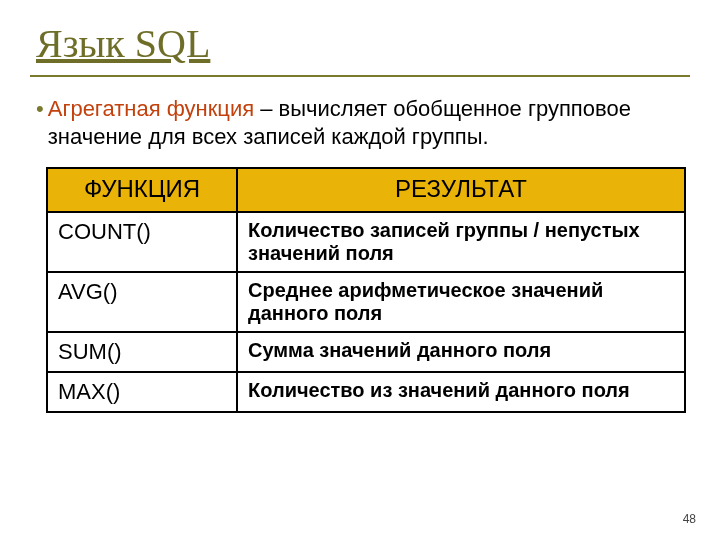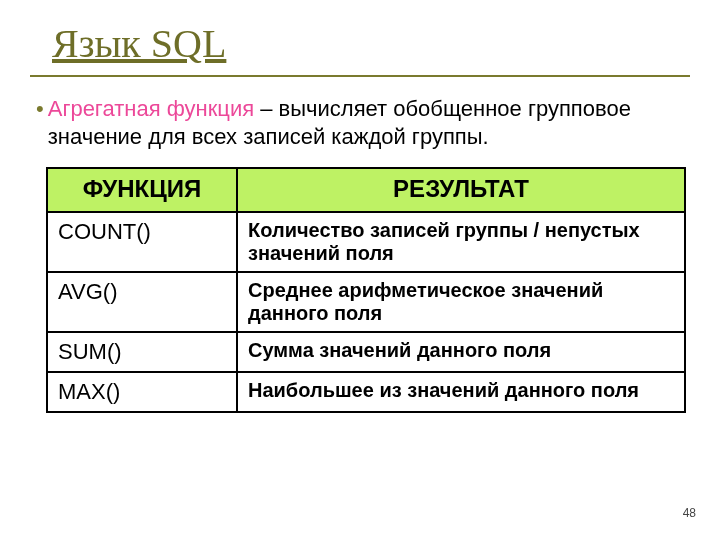--- a/index.html
+++ b/index.html
@@ -10,21 +10,21 @@
     font-family: Arial, sans-serif;
     position: relative;
     padding: 20px 30px;
   }
   .title {
     font-family: Georgia, 'Times New Roman', serif;
     font-size: 40px;
     color: #6e6e28;
     text-decoration: underline;
     margin-bottom: 8px;
-    margin-left: 22px;
+    margin-left: 6px;
   }
   .rule {
     border: none;
     border-top: 2px solid #7a7a2e;
     margin-bottom: 18px;
   }
   .bullet-line {
     display: flex;
     align-items: flex-start;
     font-size: 22px;
@@ -32,48 +32,48 @@
     color: #000;
     margin-left: 6px;
     margin-bottom: 16px;
   }
   .bullet {
     color: #7a7a2e;
     font-size: 22px;
     margin-right: 4px;
     line-height: 1.28;
   }
-  .term { color: #ec4899; }
+  .term { color: #c2410c; }
   table {
     border-collapse: collapse;
     width: 640px;
     margin-left: 16px;
   }
   th, td {
     border: 2px solid #000;
     padding: 6px 10px;
     vertical-align: top;
     text-align: left;
   }
   th {
-    background: #bef264;
-    font-weight: bold;
+    background: #eab308;
+    font-weight: normal;
     font-size: 24px;
     text-align: center;
     padding: 6px 10px 8px;
   }
   th:first-child { width: 190px; }
   .fn {
     font-size: 22px;
     white-space: nowrap;
   }
   .desc { font-size: 20px; font-weight: bold; }
   .slidenum {
     position: absolute;
-    bottom: 20px;
+    bottom: 14px;
     right: 24px;
     font-size: 12px;
     color: #444;
   }
 </style>
 </head>
 <body>
 
 <div class="title">Язык SQL</div>
 <hr class="rule">
@@ -100,18 +100,18 @@
     <tr>
       <td class="fn">AVG()</td>
       <td class="desc">Среднее арифметическое значений данного поля</td>
     </tr>
     <tr>
       <td class="fn">SUM()</td>
       <td class="desc">Сумма значений данного поля</td>
     </tr>
     <tr>
       <td class="fn">MAX()</td>
-      <td class="desc">Наибольшее из значений данного поля</td>
+      <td class="desc">Количество из значений данного поля</td>
     </tr>
   </tbody>
 </table>
 
 <div class="slidenum">48</div>
 
 </body></html>

